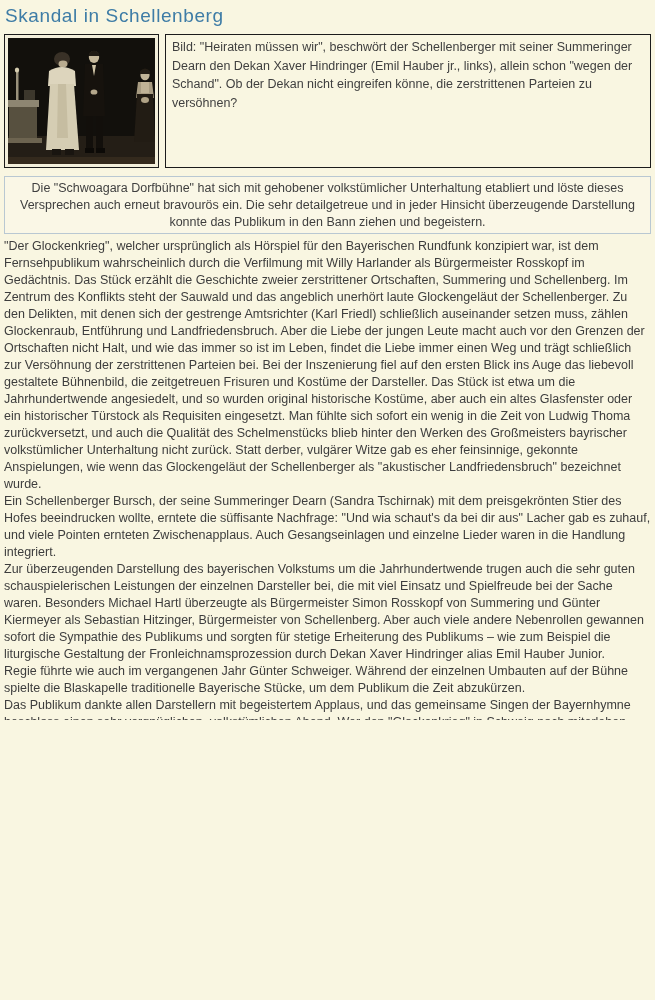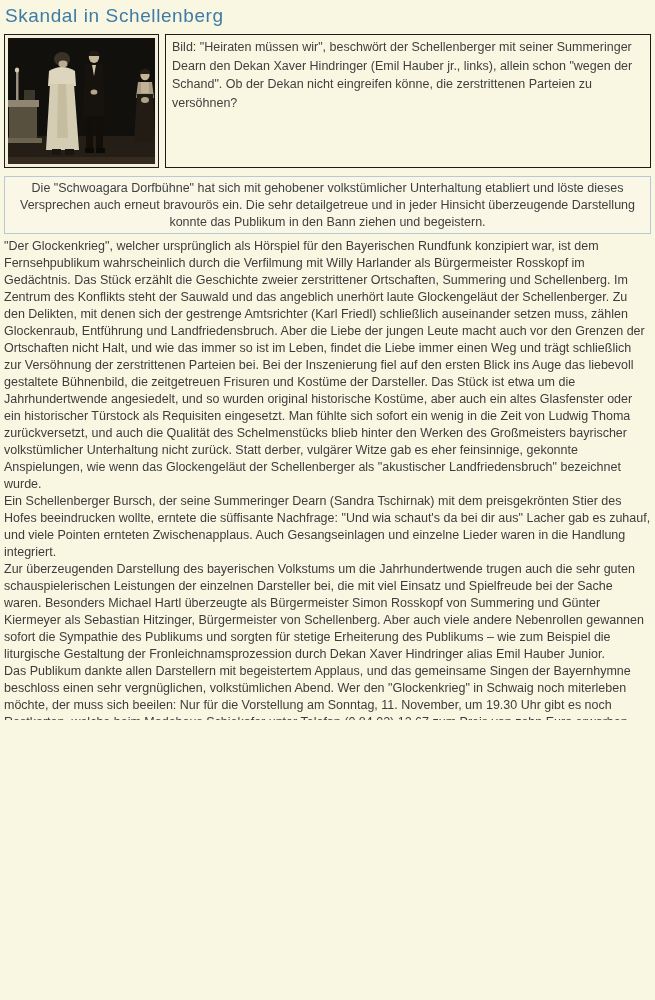--- a/index.html
+++ b/index.html
@@ -133,18 +133,19 @@
     </div>
     <div class="caption-box">Bild: "Heiraten müssen wir", beschwört der Schellenberger mit seiner Summeringer Dearn den Dekan Xaver Hindringer (Emil Hauber jr., links), allein schon "wegen der Schand". Ob der Dekan nicht eingreifen könne, die zerstrittenen Parteien zu versöhnen?</div>
   </div>
 
   <div class="highlight-box">Die "Schwoagara Dorfbühne" hat sich mit gehobener volkstümlicher Unterhaltung etabliert und löste dieses Versprechen auch erneut bravourös ein. Die sehr detailgetreue und in jeder Hinsicht überzeugende Darstellung konnte das Publikum in den Bann ziehen und begeistern.</div>
 
   <div class="article">
     <p>"Der Glockenkrieg", welcher ursprünglich als Hörspiel für den Bayerischen Rundfunk konzipiert war, ist dem Fernsehpublikum wahrscheinlich durch die Verfilmung mit Willy Harlander als Bürgermeister Rosskopf im Gedächtnis. Das Stück erzählt die Geschichte zweier zerstrittener Ortschaften, Summering und Schellenberg. Im Zentrum des Konflikts steht der Sauwald und das angeblich unerhört laute Glockengeläut der Schellenberger. Zu den Delikten, mit denen sich der gestrenge Amtsrichter (Karl Friedl) schließlich auseinander setzen muss, zählen Glockenraub, Entführung und Landfriedensbruch. Aber die Liebe der jungen Leute macht auch vor den Grenzen der Ortschaften nicht Halt, und wie das immer so ist im Leben, findet die Liebe immer einen Weg und trägt schließlich zur Versöhnung der zerstrittenen Parteien bei. Bei der Inszenierung fiel auf den ersten Blick ins Auge das liebevoll gestaltete Bühnenbild, die zeitgetreuen Frisuren und Kostüme der Darsteller. Das Stück ist etwa um die Jahrhundertwende angesiedelt, und so wurden original historische Kostüme, aber auch ein altes Glasfenster oder ein historischer Türstock als Requisiten eingesetzt. Man fühlte sich sofort ein wenig in die Zeit von Ludwig Thoma zurückversetzt, und auch die Qualität des Schelmenstücks blieb hinter den Werken des Großmeisters bayrischer volkstümlicher Unterhaltung nicht zurück. Statt derber, vulgärer Witze gab es eher feinsinnige, gekonnte Anspielungen, wie wenn das Glockengeläut der Schellenberger als "akustischer Landfriedensbruch" bezeichnet wurde.</p>
     <p>Ein Schellenberger Bursch, der seine Summeringer Dearn (Sandra Tschirnak) mit dem preisgekrönten Stier des Hofes beeindrucken wollte, erntete die süffisante Nachfrage: "Und wia schaut's da bei dir aus" Lacher gab es zuhauf, und viele Pointen ernteten Zwischenapplaus. Auch Gesangseinlagen und einzelne Lieder waren in die Handlung integriert.</p>
     <p>Zur überzeugenden Darstellung des bayerischen Volkstums um die Jahrhundertwende trugen auch die sehr guten schauspielerischen Leistungen der einzelnen Darsteller bei, die mit viel Einsatz und Spielfreude bei der Sache waren. Besonders Michael Hartl überzeugte als Bürgermeister Simon Rosskopf von Summering und Günter Kiermeyer als Sebastian Hitzinger, Bürgermeister von Schellenberg. Aber auch viele andere Nebenrollen gewannen sofort die Sympathie des Publikums und sorgten für stetige Erheiterung des Publikums – wie zum Beispiel die liturgische Gestaltung der Fronleichnamsprozession durch Dekan Xaver Hindringer alias Emil Hauber Junior.</p>
+    <p>Regie führte wie auch im vergangenen Jahr Günter Schweiger. Während der einzelnen Umbauten auf der Bühne spielte die Blaskapelle traditionelle Bayerische Stücke, um dem Publikum die Zeit abzukürzen.</p>
     <p>Das Publikum dankte allen Darstellern mit begeistertem Applaus, und das gemeinsame Singen der Bayernhymne beschloss einen sehr vergnüglichen, volkstümlichen Abend. Wer den "Glockenkrieg" in Schwaig noch miterleben möchte, der muss sich beeilen: Nur für die Vorstellung am Sonntag, 11. November, um 19.30 Uhr gibt es noch Restkarten, welche beim Modehaus Schiekofer unter Telefon (0 84 02) 12 67 zum Preis von zehn Euro erworben werden können.</p>
   </div>
 
   <div class="byline">Von Verena Vogl</div>
 
 </div>
 
 </body></html>

